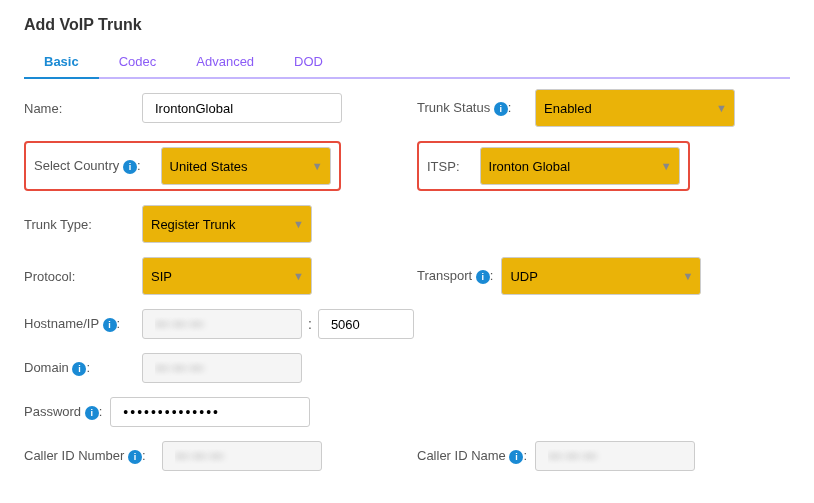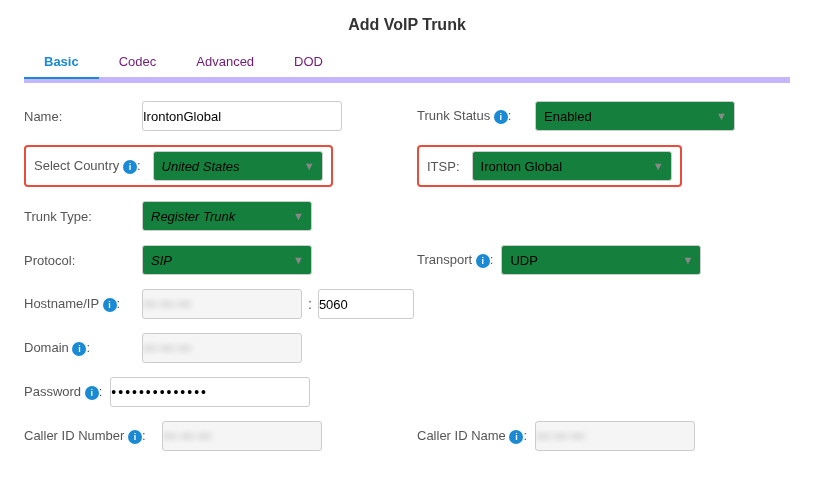--- a/index.html
+++ b/index.html
@@ -8,36 +8,35 @@
       font-size: 13px;
       background: #fff;
       color: #333;
       width: 814px;
       min-height: 503px;
     }
     .page-wrapper {
       padding: 16px 24px 24px;
     }
     .page-title {
-      text-align: center;
       font-size: 16px;
       font-weight: bold;
       color: #333;
       margin-bottom: 12px;
     }
     .tabs {
       display: flex;
-      border-bottom: 6px solid #c4b5fd;
-      margin-bottom: 18px;
+      border-bottom: 2px solid #c4b5fd;
+      margin-bottom: 10px;
     }
     .tab {
       padding: 8px 20px;
       cursor: pointer;
       font-size: 13px;
-      color: #701a75;
+      color: #8b5cf6;
       border-bottom: 2px solid transparent;
       margin-bottom: -2px;
     }
     .tab.active {
       color: #1a8ad4;
       border-bottom: 2px solid #1a8ad4;
       font-weight: bold;
     }
     .form-section {
       display: flex;
@@ -74,21 +73,21 @@
       background: #1a8ad4;
       color: #fff;
       font-size: 9px;
       font-weight: bold;
       cursor: pointer;
       flex-shrink: 0;
     }
     .form-input {
       border: 1px solid #ccc;
       border-radius: 3px;
-      padding: 5px 0;
+      padding: 5px 12px;
       font-size: 13px;
       outline: none;
       height: 30px;
     }
     .form-input.large { width: 200px; }
     .form-input.small { width: 96px; }
     .form-input.blurred {
       color: transparent;
       text-shadow: 0 0 6px #aaa;
       background: #f5f5f5;
@@ -98,42 +97,42 @@
       position: relative;
       display: inline-flex;
       align-items: center;
     }
     .form-select {
       border: 1px solid #ccc;
       border-radius: 3px;
       padding: 5px 28px 5px 8px;
       font-size: 13px;
       outline: none;
-      height: 30px;
+      height: 38px;
       appearance: none;
       -webkit-appearance: none;
-      background: #15803d;
+      background: #eab308;
       cursor: pointer;
     }
-    .form-select.medium { width: 170px; font-style: italic; }
+    .form-select.medium { width: 170px; }
     .form-select.large { width: 200px; }
     .select-arrow {
       position: absolute;
       right: 8px;
       pointer-events: none;
       color: #888;
       font-size: 11px;
     }
     .highlighted-group {
       border: 2px solid #e74c3c;
       border-radius: 4px;
       padding: 4px 8px;
       display: flex;
       align-items: center;
-      gap: 12px;
+      gap: 20px;
     }
     .hostname-group {
       display: flex;
       align-items: center;
       gap: 6px;
     }
     .colon {
       font-size: 14px;
       color: #555;
     }

